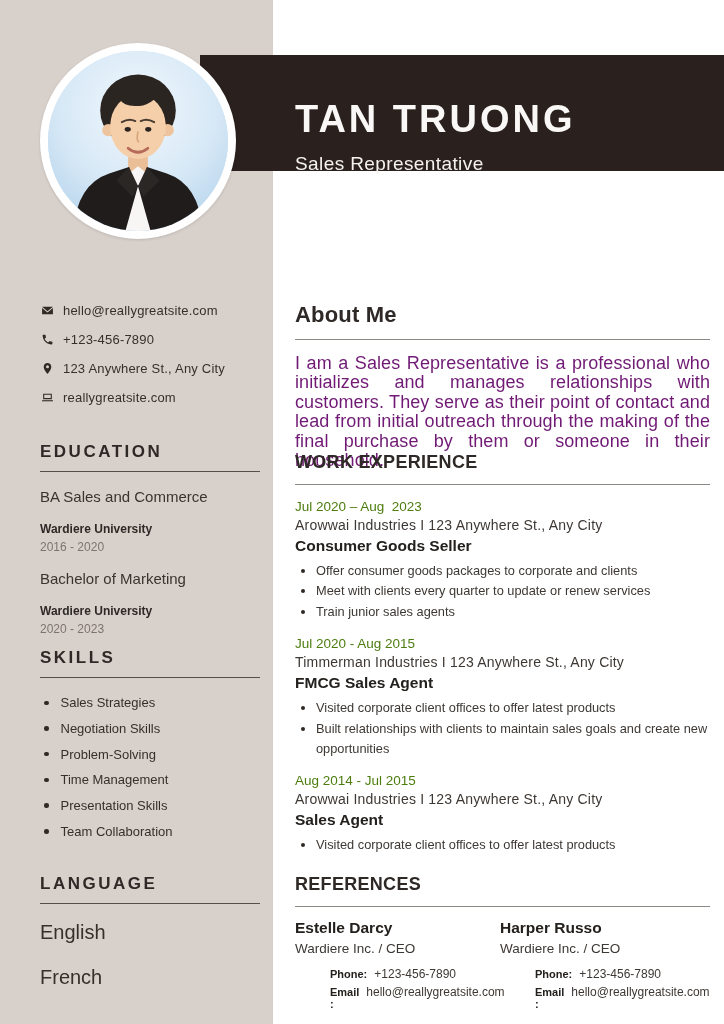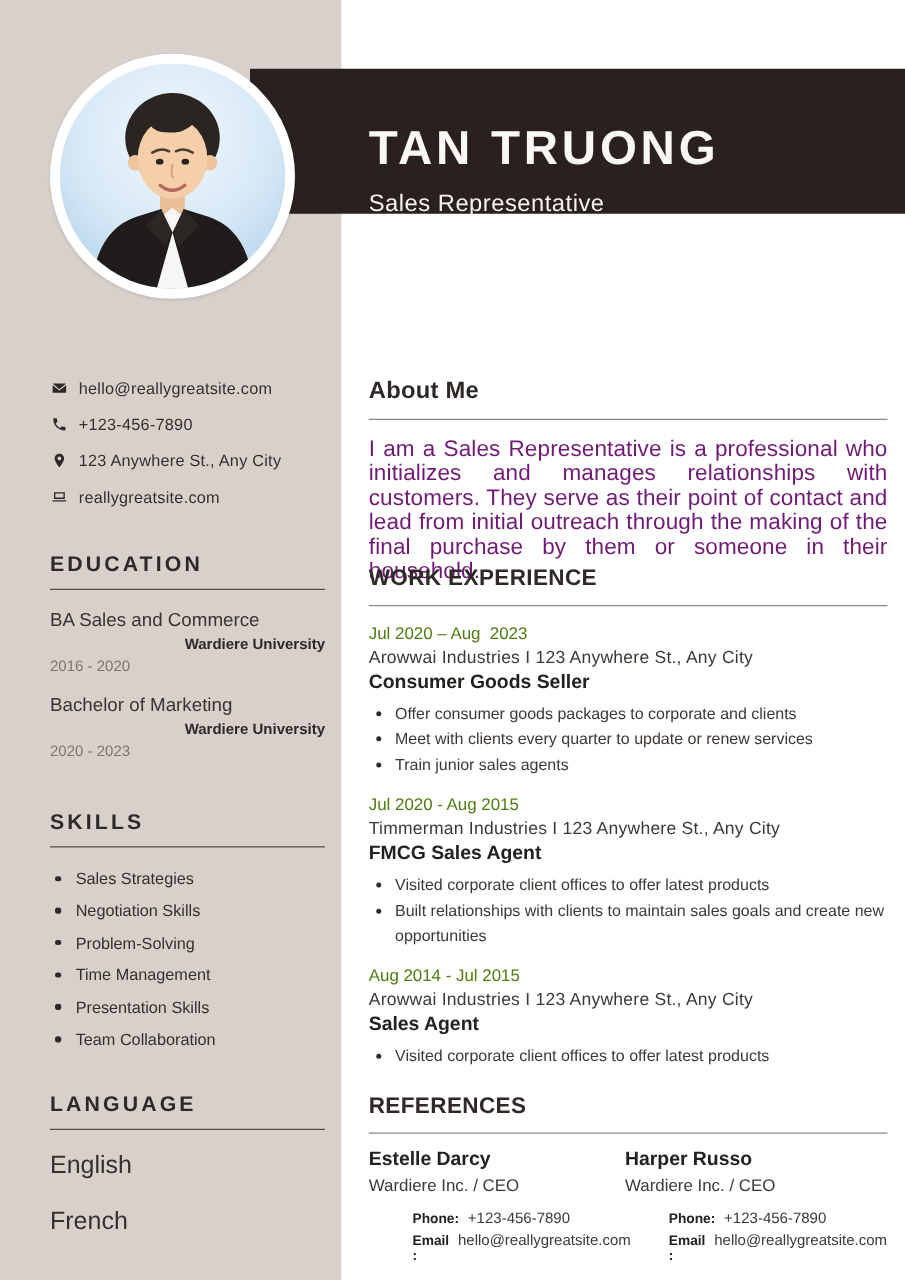--- a/index.html
+++ b/index.html
@@ -28,21 +28,21 @@
 
   .side-sec{position:absolute;left:40px;width:220px;}
   .side-sec h2{
     margin:0;font-size:17px;font-weight:700;letter-spacing:2.5px;
     color:var(--heading,#2e2926);
   }
   .side-sec .rule{border:none;border-top:1.3px solid #55504b;margin:9px 0 0 0;width:220px;}
   .sec-edu{top:442px;}
   .edu-item{margin-top:16px;}
   .edu-degree{font-size:15px;color:#3a3430;}
-  .edu-school{font-size:12px;font-weight:700;color:#2e2926;margin-top:3px;text-align:right;}
+  .edu-school{font-size:12px;font-weight:700;color:#2e2926;margin-top:17px;}
   .edu-dates{font-size:12px;color:#7c746f;margin-top:4px;}
 
   .sec-skills{top:648px;}
   .skill-list{list-style:none;margin:12px 0 0 0;padding:0;}
   .skill-list li{display:flex;align-items:center;gap:12px;height:25.7px;font-size:13px;color:#35302c;}
   .dot{width:4.5px;height:4.5px;border-radius:50%;background:#2f2a26;flex:0 0 4.5px;margin-left:4px;}
 
   .sec-lang{top:874px;}
   .lang-list{list-style:none;margin:12px 0 0 0;padding:0;}
   .lang-list li{font-size:20px;color:#35302c;height:33px;display:flex;align-items:center;margin-top:12px;}
@@ -57,21 +57,21 @@
     font-size:38px;font-weight:700;letter-spacing:3px;color:#faf8f6;
   }
   .band .subtitle{
     position:absolute;left:95px;top:98px;margin:0;
     font-size:19px;font-weight:400;letter-spacing:.4px;color:#f5f2ef;
   }
 
   
   .main-sec{position:absolute;left:295px;width:415px;}
   .main-sec h2{margin:0;font-size:18px;font-weight:700;color:var(--heading,#2e2926);letter-spacing:.3px;}
-  .main-sec h2.titlecase{font-size:19px;letter-spacing:.2px;}
+  .main-sec h2.titlecase{font-size:22px;letter-spacing:.2px;}
   .main-sec .rule{border:none;border-top:1px solid #8c8884;margin:11px 0 0 0;}
 
   .sec-about{top:302px;}
   .about-text{
     margin:14px 0 0 0;font-size:18px;line-height:19.4px;color:#701a75;
     text-align:justify;letter-spacing:.1px;
   }
 
   .sec-work{top:452px;}
   .job{margin-top:14px;}

